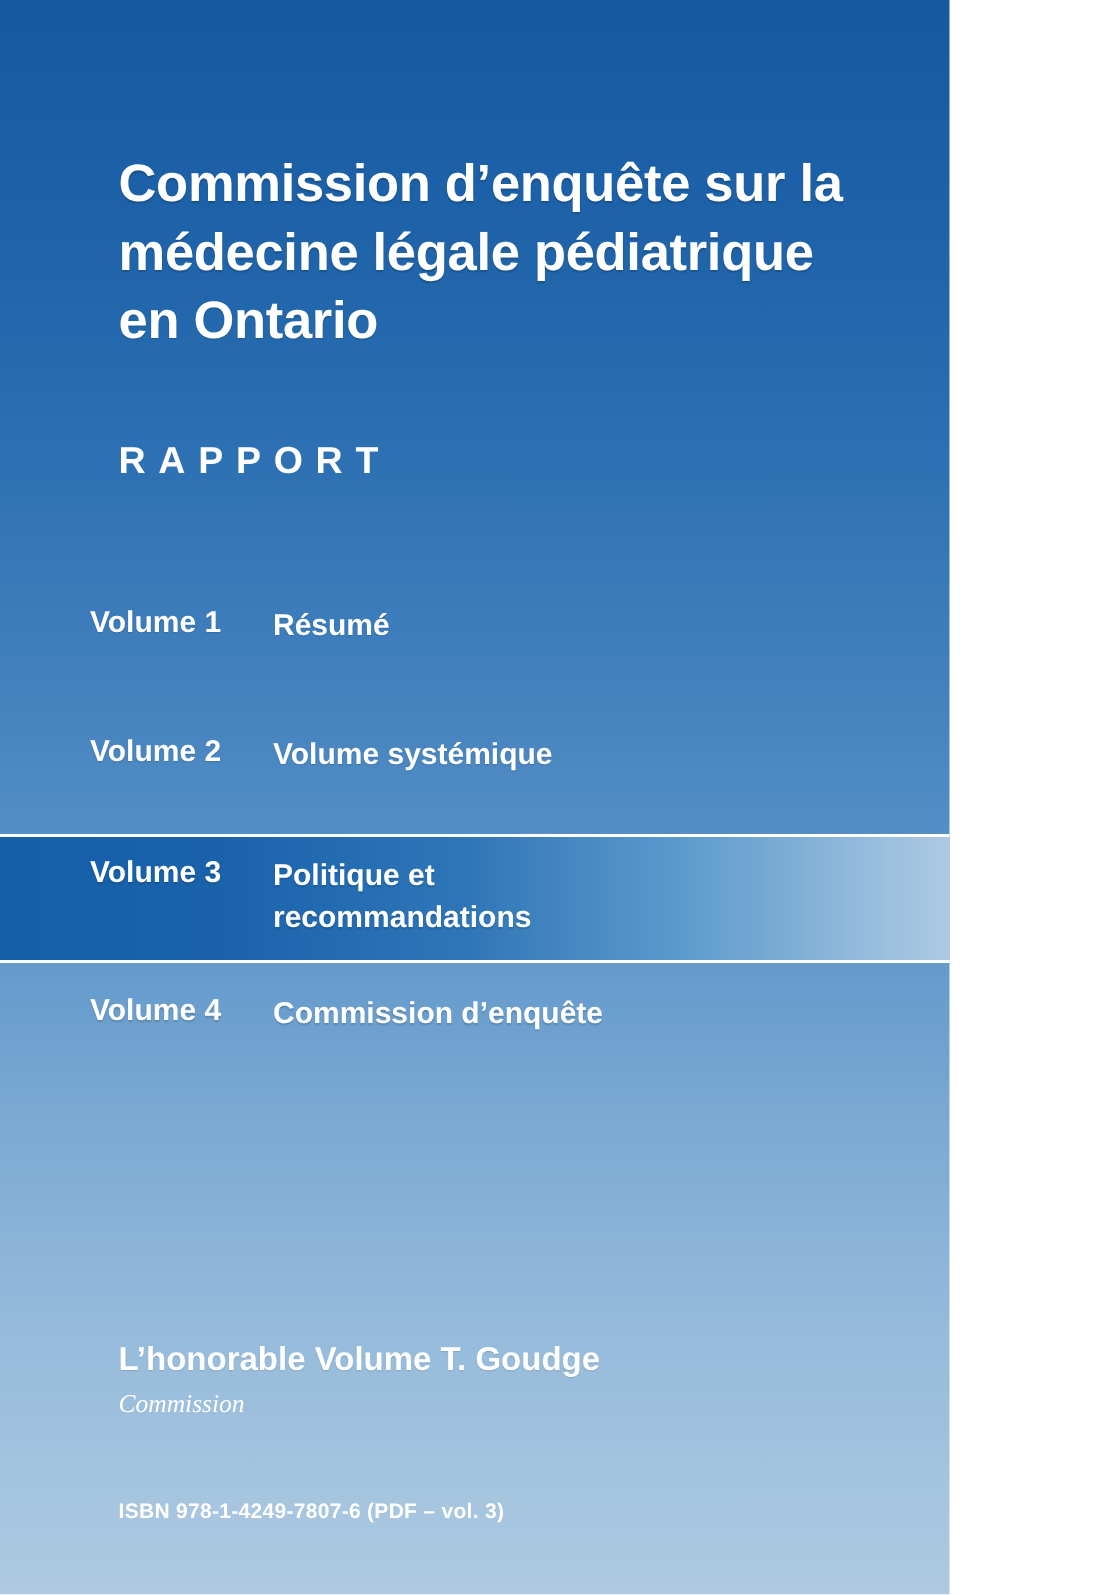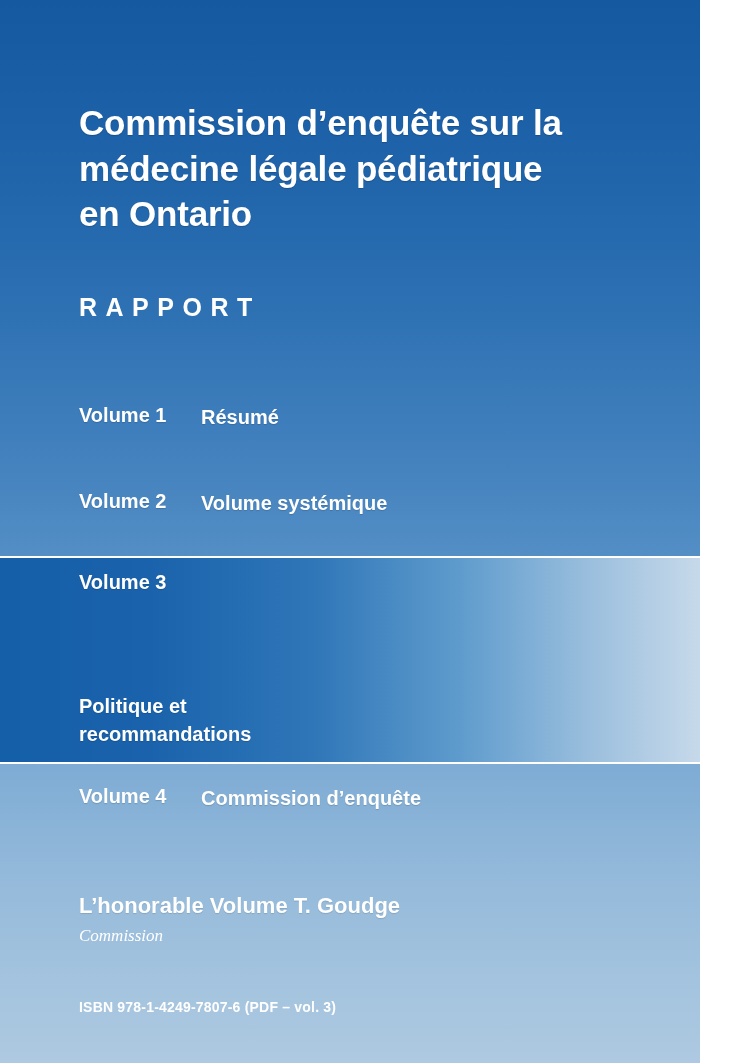--- a/index.html
+++ b/index.html
@@ -2,21 +2,21 @@
 <html lang="fr"><head>
 <meta charset="utf-8">
 <style>
   html, body {
     margin: 0;
     padding: 0;
     background: #ffffff;
   }
   .page {
     position: relative;
-    width: 700px;
+    width: 633px;
     height: 1063px;
     overflow: hidden;
     font-family: "Liberation Sans", sans-serif;
     color: #ffffff;
     
     background: linear-gradient(to bottom,
         #1559a0 0%,
         #1a5ea6 8%,
         #2165ab 18%,
         #2f72b4 30%,
@@ -52,21 +52,21 @@
   .volumes {
     position: absolute;
     left: 0;
     top: 403px;
     width: 744px;
   }
   .vol-row {
     position: relative;
     display: flex;
     align-items: flex-start;
-    padding: 0 0 0 79px;
+    padding: 0 0 0 60px;
     box-sizing: border-box;
     min-height: 36px;
   }
   .vol-row .vol-num {
     font-size: 20px;
     font-weight: bold;
     width: 122px;
     flex: 0 0 122px;
     line-height: 1.28;
     text-shadow: 0 1px 1px rgba(0,0,0,0.15);
@@ -90,21 +90,20 @@
         #2f76b8 42%,
         #5f9ccd 62%,
         #9dc0de 80%,
         #c6d9ea 94%,
         #cfe0ee 100%);
     border-top: 2px solid #ffffff;
     border-bottom: 2px solid #ffffff;
     padding-top: 12px;
     padding-bottom: 14px;
     width: 744px;
-    flex-direction: column;
   }
 
   .author-block {
     position: absolute;
     left: 79px;
     top: 893px;
   }
   .author-name {
     font-size: 22px;
     font-weight: bold;

